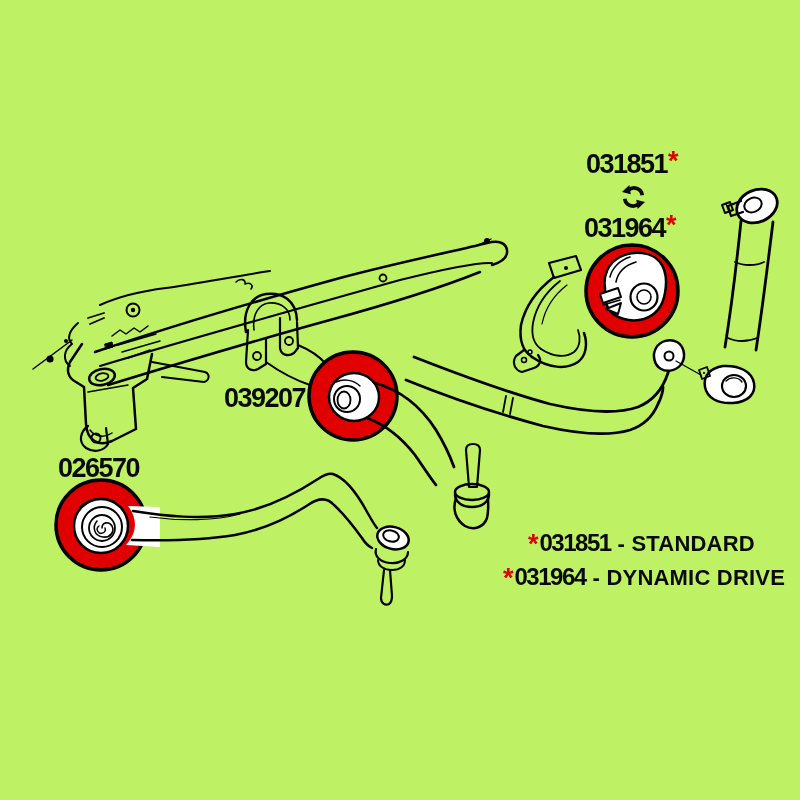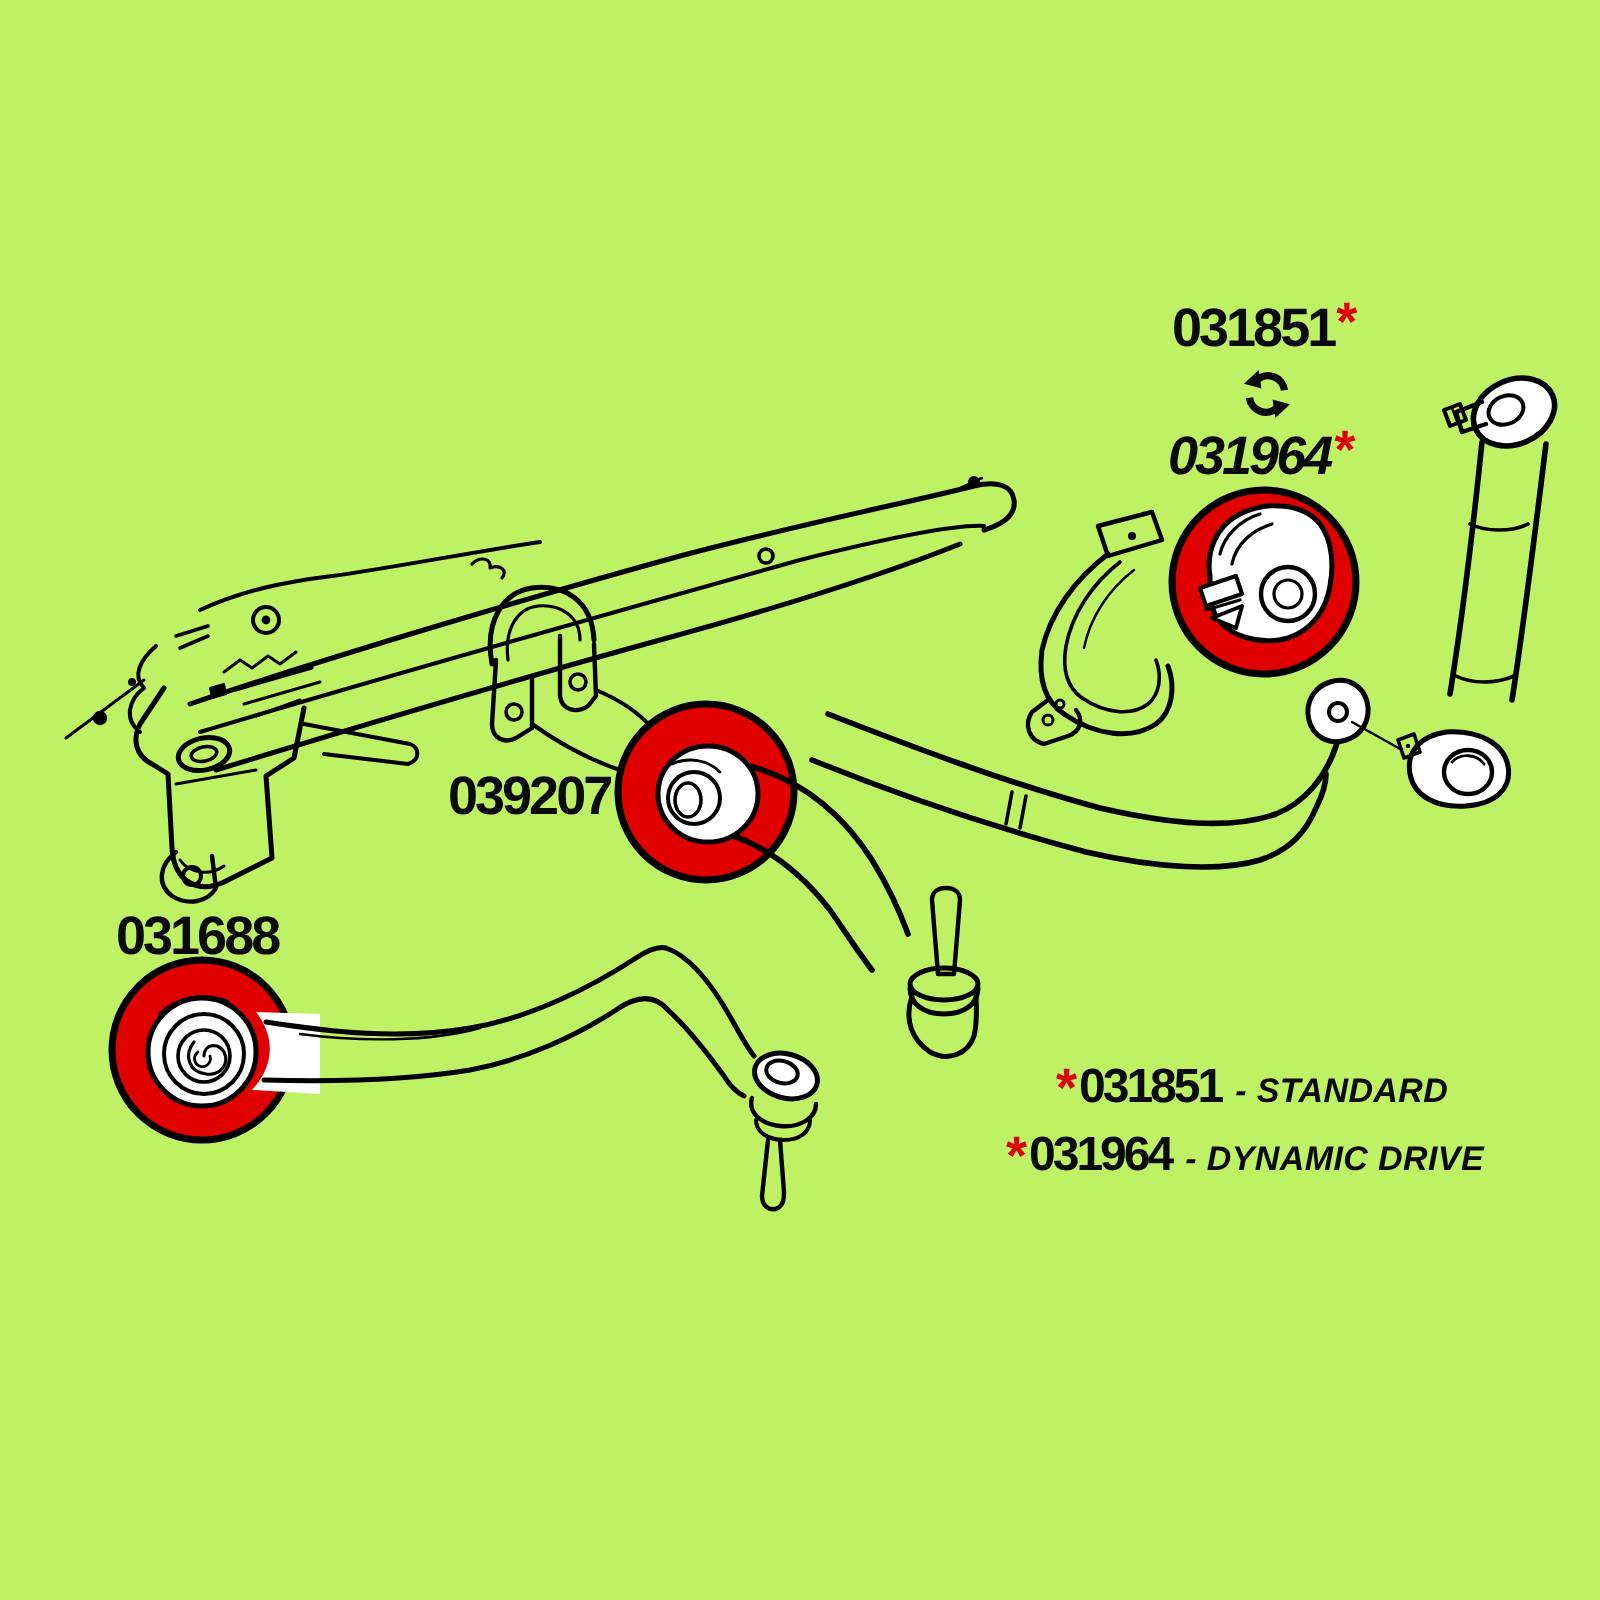--- a/index.html
+++ b/index.html
@@ -17,21 +17,21 @@
     letter-spacing:0;margin-left:1px;font-size:27px;
   }
   .swapicon{position:absolute;width:27px;height:24px;}
   .legend{position:absolute;left:0;top:0;width:800px;height:800px;pointer-events:none;}
   .legend-line{
     position:absolute;display:flex;align-items:baseline;white-space:nowrap;
     font-weight:bold;color:#0a0a0a;line-height:1;
   }
   .legend-line .ast{color:#e10000;font-size:27px;letter-spacing:0;transform:translateY(2px);}
   .legend-line .part{font-size:24px;letter-spacing:-1.5px;margin-left:1px;}
-  .legend-line .suffix{font-size:17px;letter-spacing:0.2px;margin-left:7px;font-style:italic;}
+  .legend-line .suffix{font-size:22px;letter-spacing:0.2px;margin-left:7px;}
 </style>
 </head>
 <body>
 
 <div class="canvas">
 
   <svg class="art" width="800" height="800" viewBox="0 0 800 800">
 
     <g fill="none" stroke="#000" stroke-width="2.5" stroke-linecap="round" stroke-linejoin="round">
 
@@ -193,25 +193,25 @@
 
   <div class="swapicon" style="left:620px;top:185px;">
     <svg width="27" height="24" viewBox="0 0 28 26">
       <path d="M23.5,11 A9,9 0 0 0 8.5,5.5" stroke="#0a0a0a" stroke-width="4" fill="none"></path>
       <polygon points="9.5,0 1.5,7.5 11,10" fill="#0a0a0a"></polygon>
       <path d="M4.5,15 A9,9 0 0 0 19.5,20.5" stroke="#0a0a0a" stroke-width="4" fill="none"></path>
       <polygon points="18.5,26 26.5,18.5 17,16" fill="#0a0a0a"></polygon>
     </svg>
   </div>
 
-  <div class="plabel" style="left:584px;top:215px;font-style:italic;"><span>031964</span><span class="ast">*</span></div>
+  <div class="plabel" style="left:584px;top:215px;"><span>031964</span><span class="ast">*</span></div>
 
   <div class="plabel" style="left:224px;top:385px;"><span>039207</span></div>
 
-  <div class="plabel" style="left:58px;top:455px;"><span>031688</span></div>
+  <div class="plabel" style="left:58px;top:455px;"><span>026570</span></div>
 
   <div class="legend">
     <div class="legend-line" style="left:528px;top:529px;">
       <span class="ast">*</span>
       <span class="part">031851</span>
       <span class="suffix">- STANDARD</span>
     </div>
     <div class="legend-line" style="left:503px;top:563px;">
       <span class="ast">*</span>
       <span class="part">031964</span>

